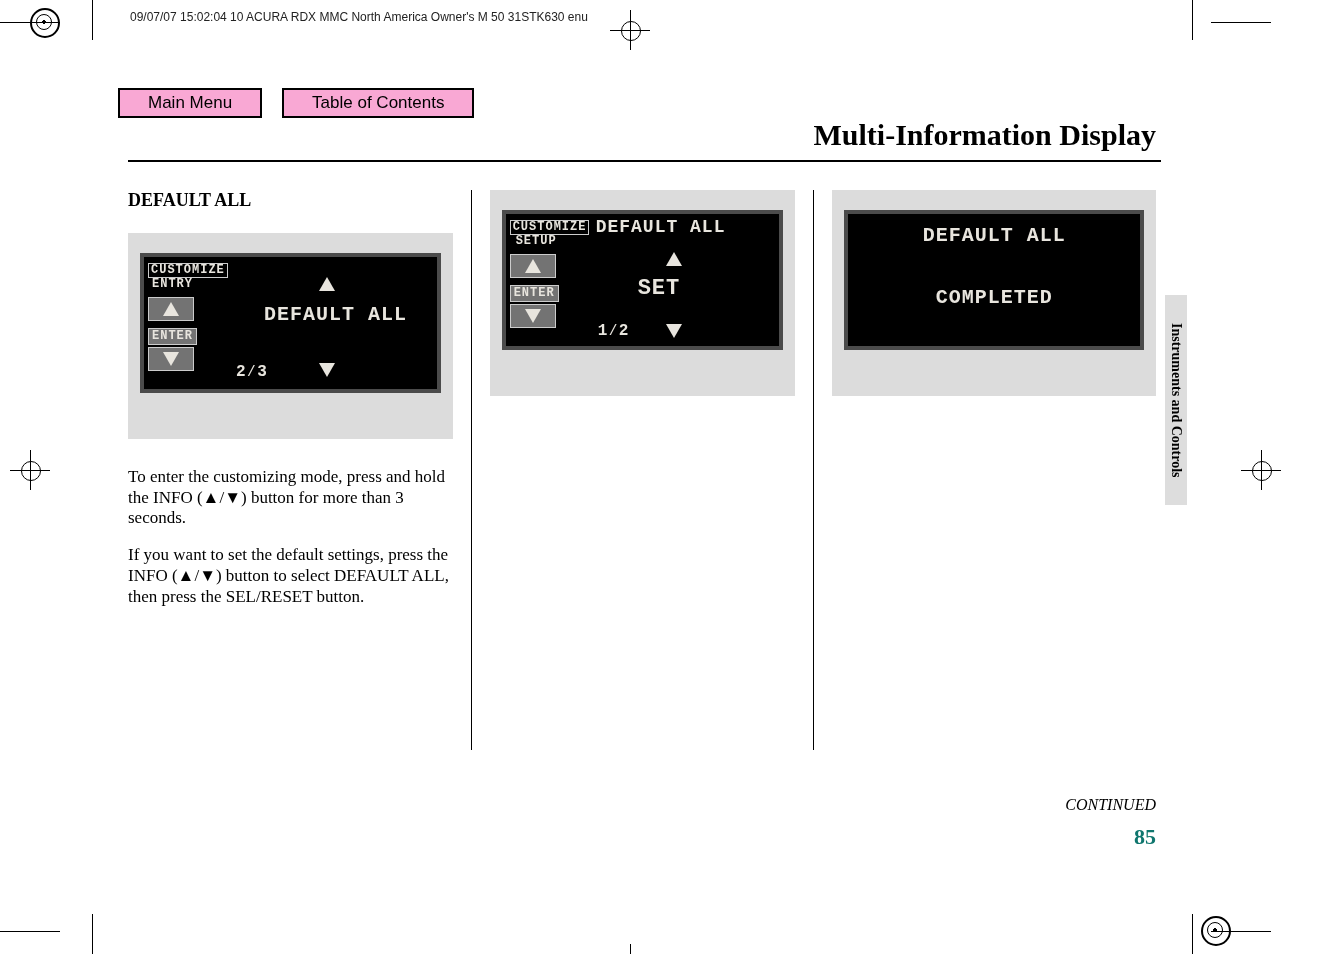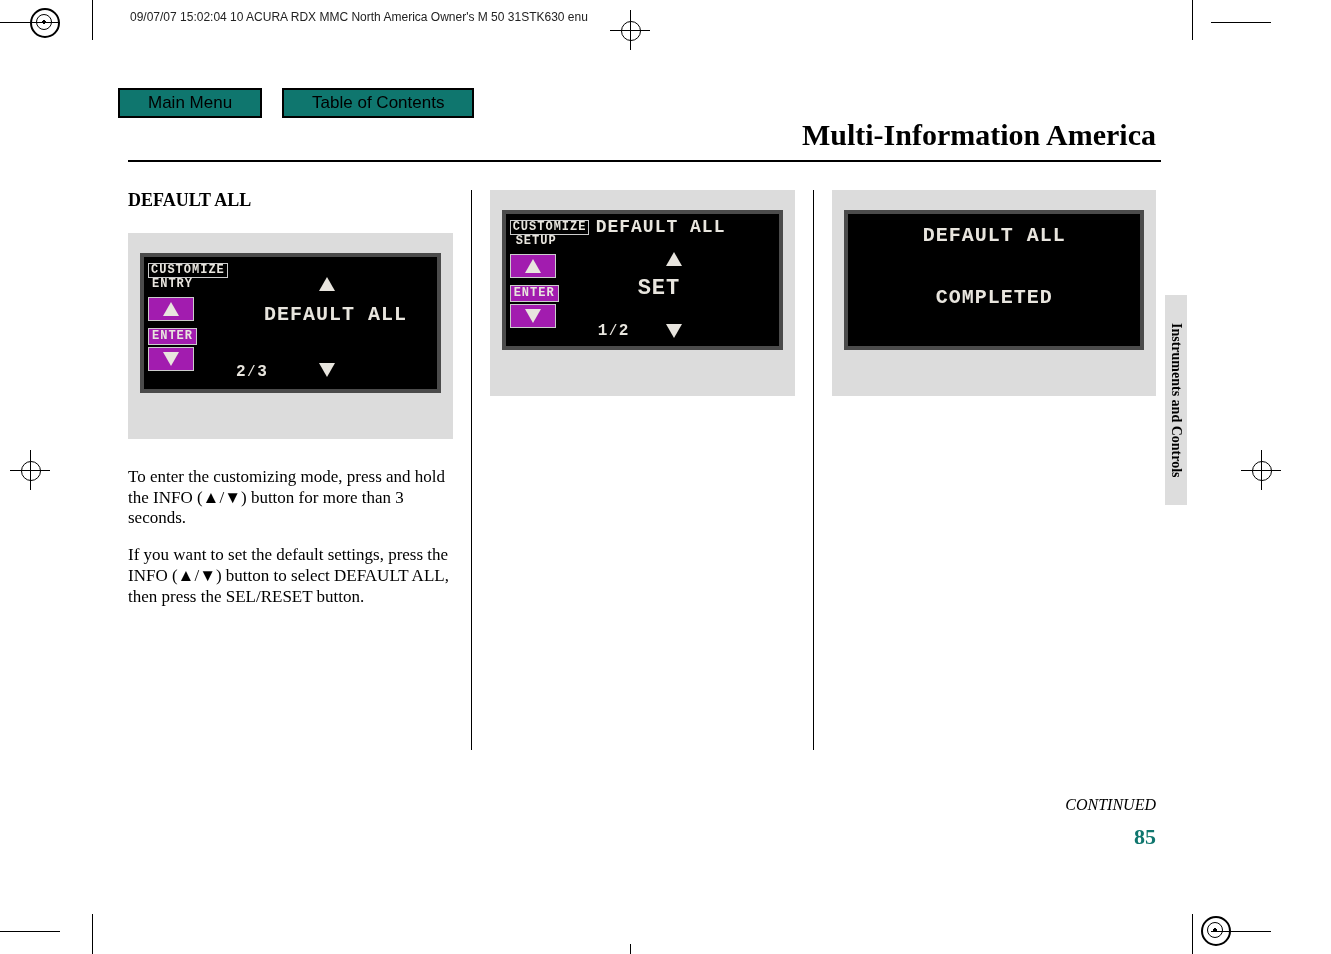--- a/index.html
+++ b/index.html
@@ -59,21 +59,21 @@
     top: 88px;
     left: 118px;
     display: flex;
     gap: 20px;
   }
   .nav-btn {
     border: 2px solid #000;
     padding: 3px 28px;
     font-family: Arial, sans-serif;
     font-size: 17px;
-    background: #0f766e;
+    background: #f9a8d4;
     cursor: pointer;
     text-align: right;
   }
 
   .page-title {
     position: absolute;
     top: 118px;
     right: 175px;
     font-size: 30px;
     font-weight: bold;
@@ -149,21 +149,21 @@
     left: 4px;
     top: 6px;
     font-size: 12px;
     line-height: 1.1;
   }
   .lcd .side-labels .box {
     border:1px solid #ccc;
     padding:1px 3px;
     margin-top:2px;
     display:inline-block;
-    background:#a21caf;
+    background:#737373;
   }
   .lcd .main-text {
     position:absolute;
     top: 46px;
     left: 120px;
     font-size: 20px;
     white-space: nowrap;
   }
   .lcd .tri-up {
     position:absolute;
@@ -234,21 +234,21 @@
     <div class="circle"></div>
   </div>
 
 <div class="header-bar">09/07/07 15:02:04   10 ACURA RDX MMC North America Owner's M 50 31STK630 enu</div>
 
 <div class="nav-buttons">
   <div class="nav-btn">Main Menu</div>
   <div class="nav-btn">Table of Contents</div>
 </div>
 
-<div class="page-title">Multi-Information America</div>
+<div class="page-title">Multi-Information Display</div>
 <div class="title-rule"></div>
 
 <div class="side-tab">Instruments and Controls</div>
 
 <div class="columns">
 
   <div class="col">
     <div class="section-heading">DEFAULT ALL</div>
 
     <div class="screen-card" style="margin-top:22px">

